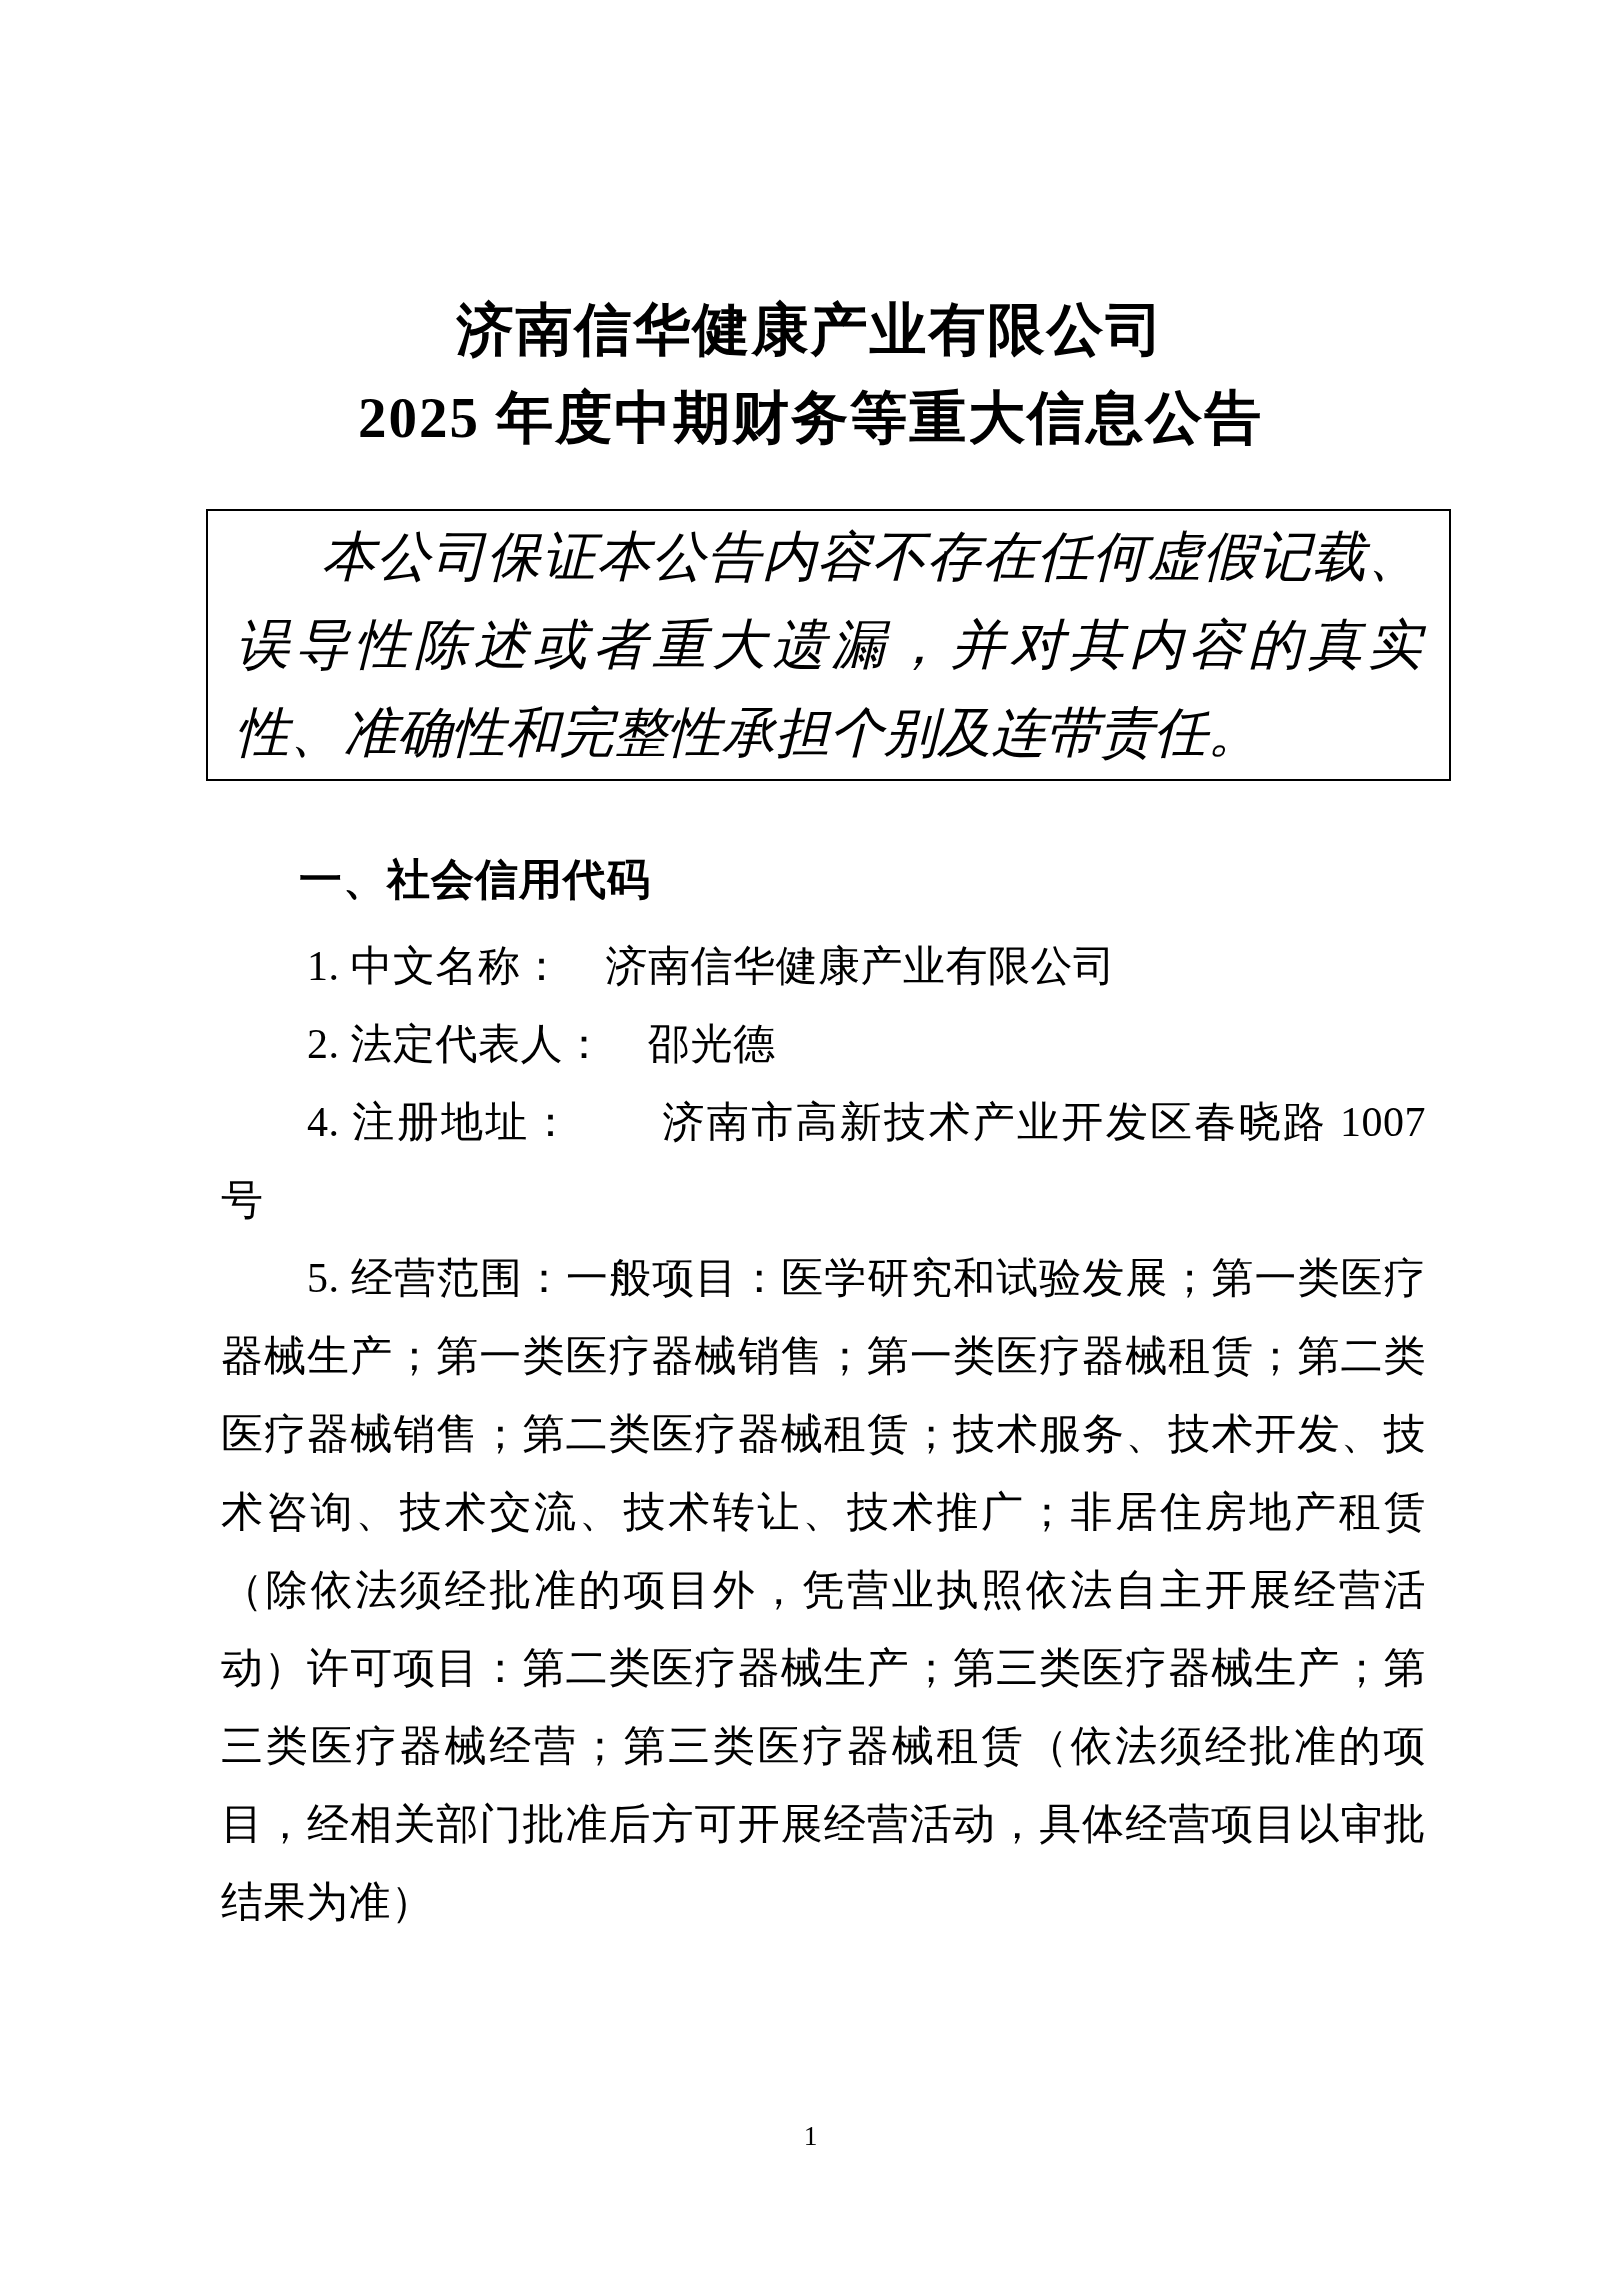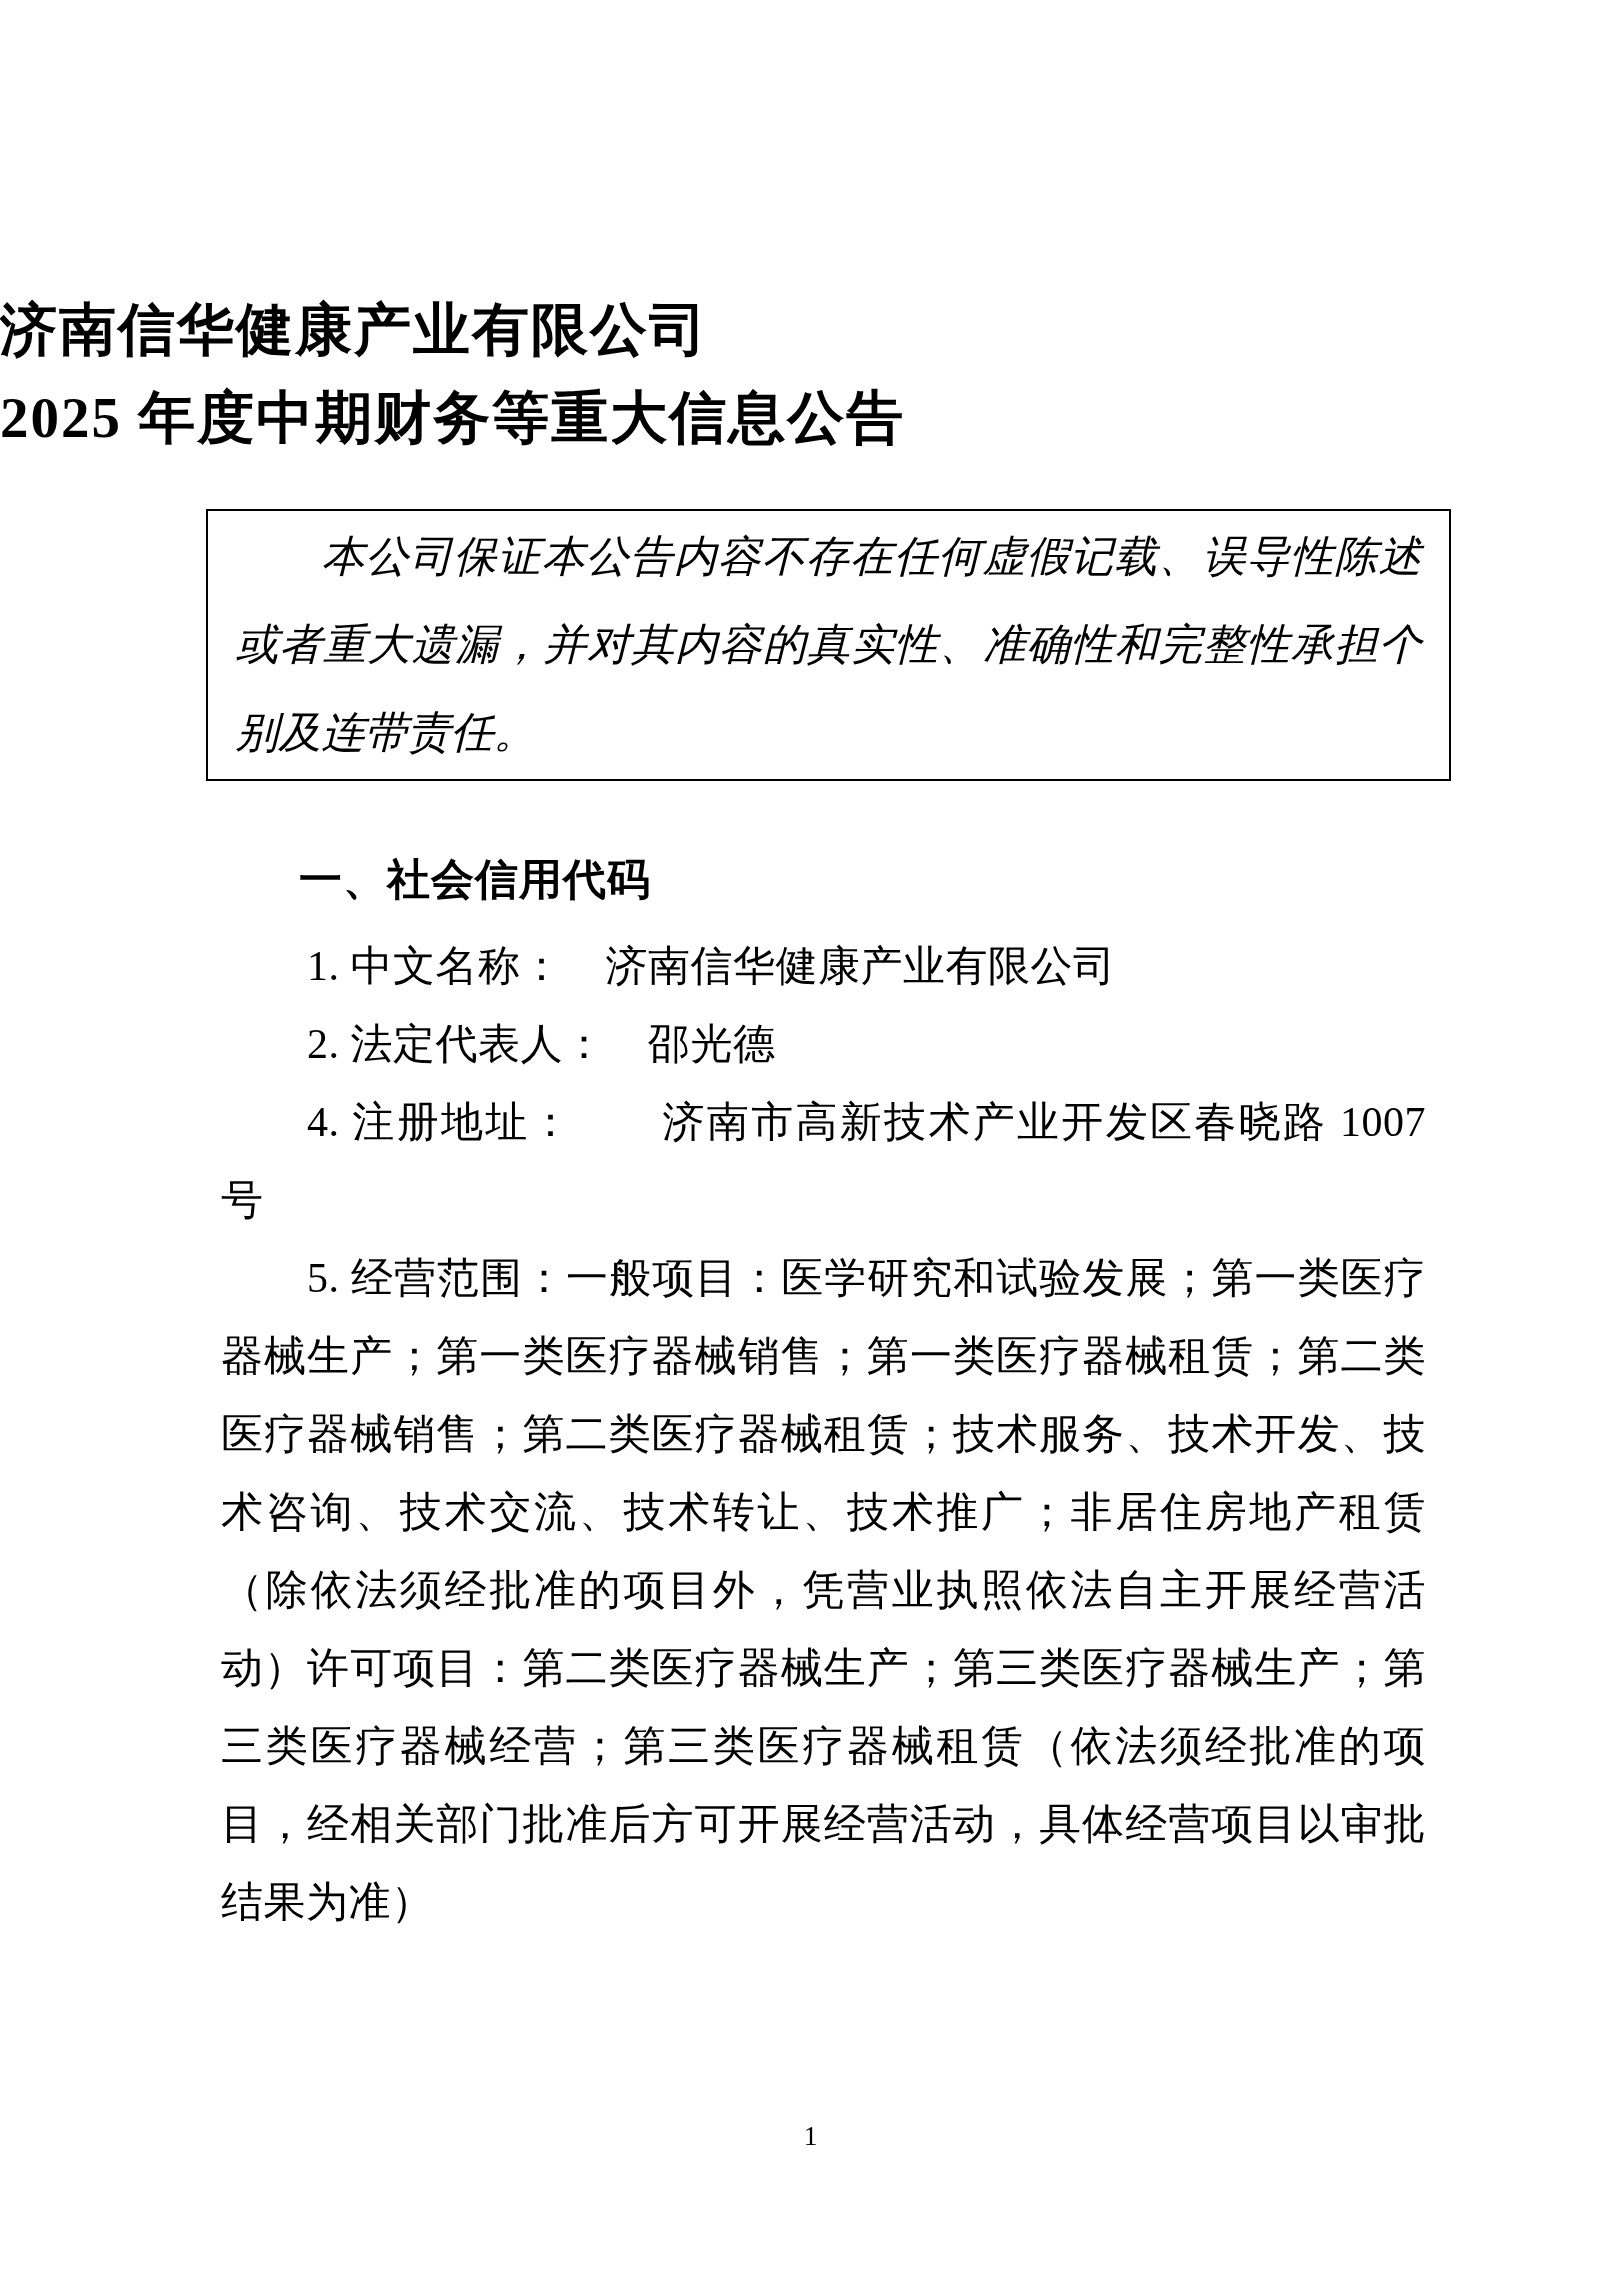--- a/index.html
+++ b/index.html
@@ -14,35 +14,36 @@
     height: 2293px;
     margin: 0 auto;
     background: #ffffff;
     color: #000000;
     font-family: "Liberation Serif", "DejaVu Serif", serif;
     overflow: hidden;
   }
   
   .doc-title {
     margin: 286px 0 0 0;
+    text-align: center;
     font-weight: 700;
     font-size: 57px;
     line-height: 88px;
     letter-spacing: 2px;
     font-family: "Liberation Serif", "DejaVu Serif", serif;
   }
   
   .disclaimer {
     margin: 47px 170px 0 206px;
     border: 2.9px solid #000000;
     padding: 2px 27.4px;
   }
   .disclaimer-text {
     margin: 0;
-    font-size: 43px;
+    font-size: 54px;
     line-height: 88px;
     text-indent: 86px;
     text-align: justify;
     font-style: italic;
     font-family: "Liberation Serif", "DejaVu Serif", serif;
   }
   
   .section-heading {
     margin: 69px 0 0 221px;
     padding-left: 78px;

